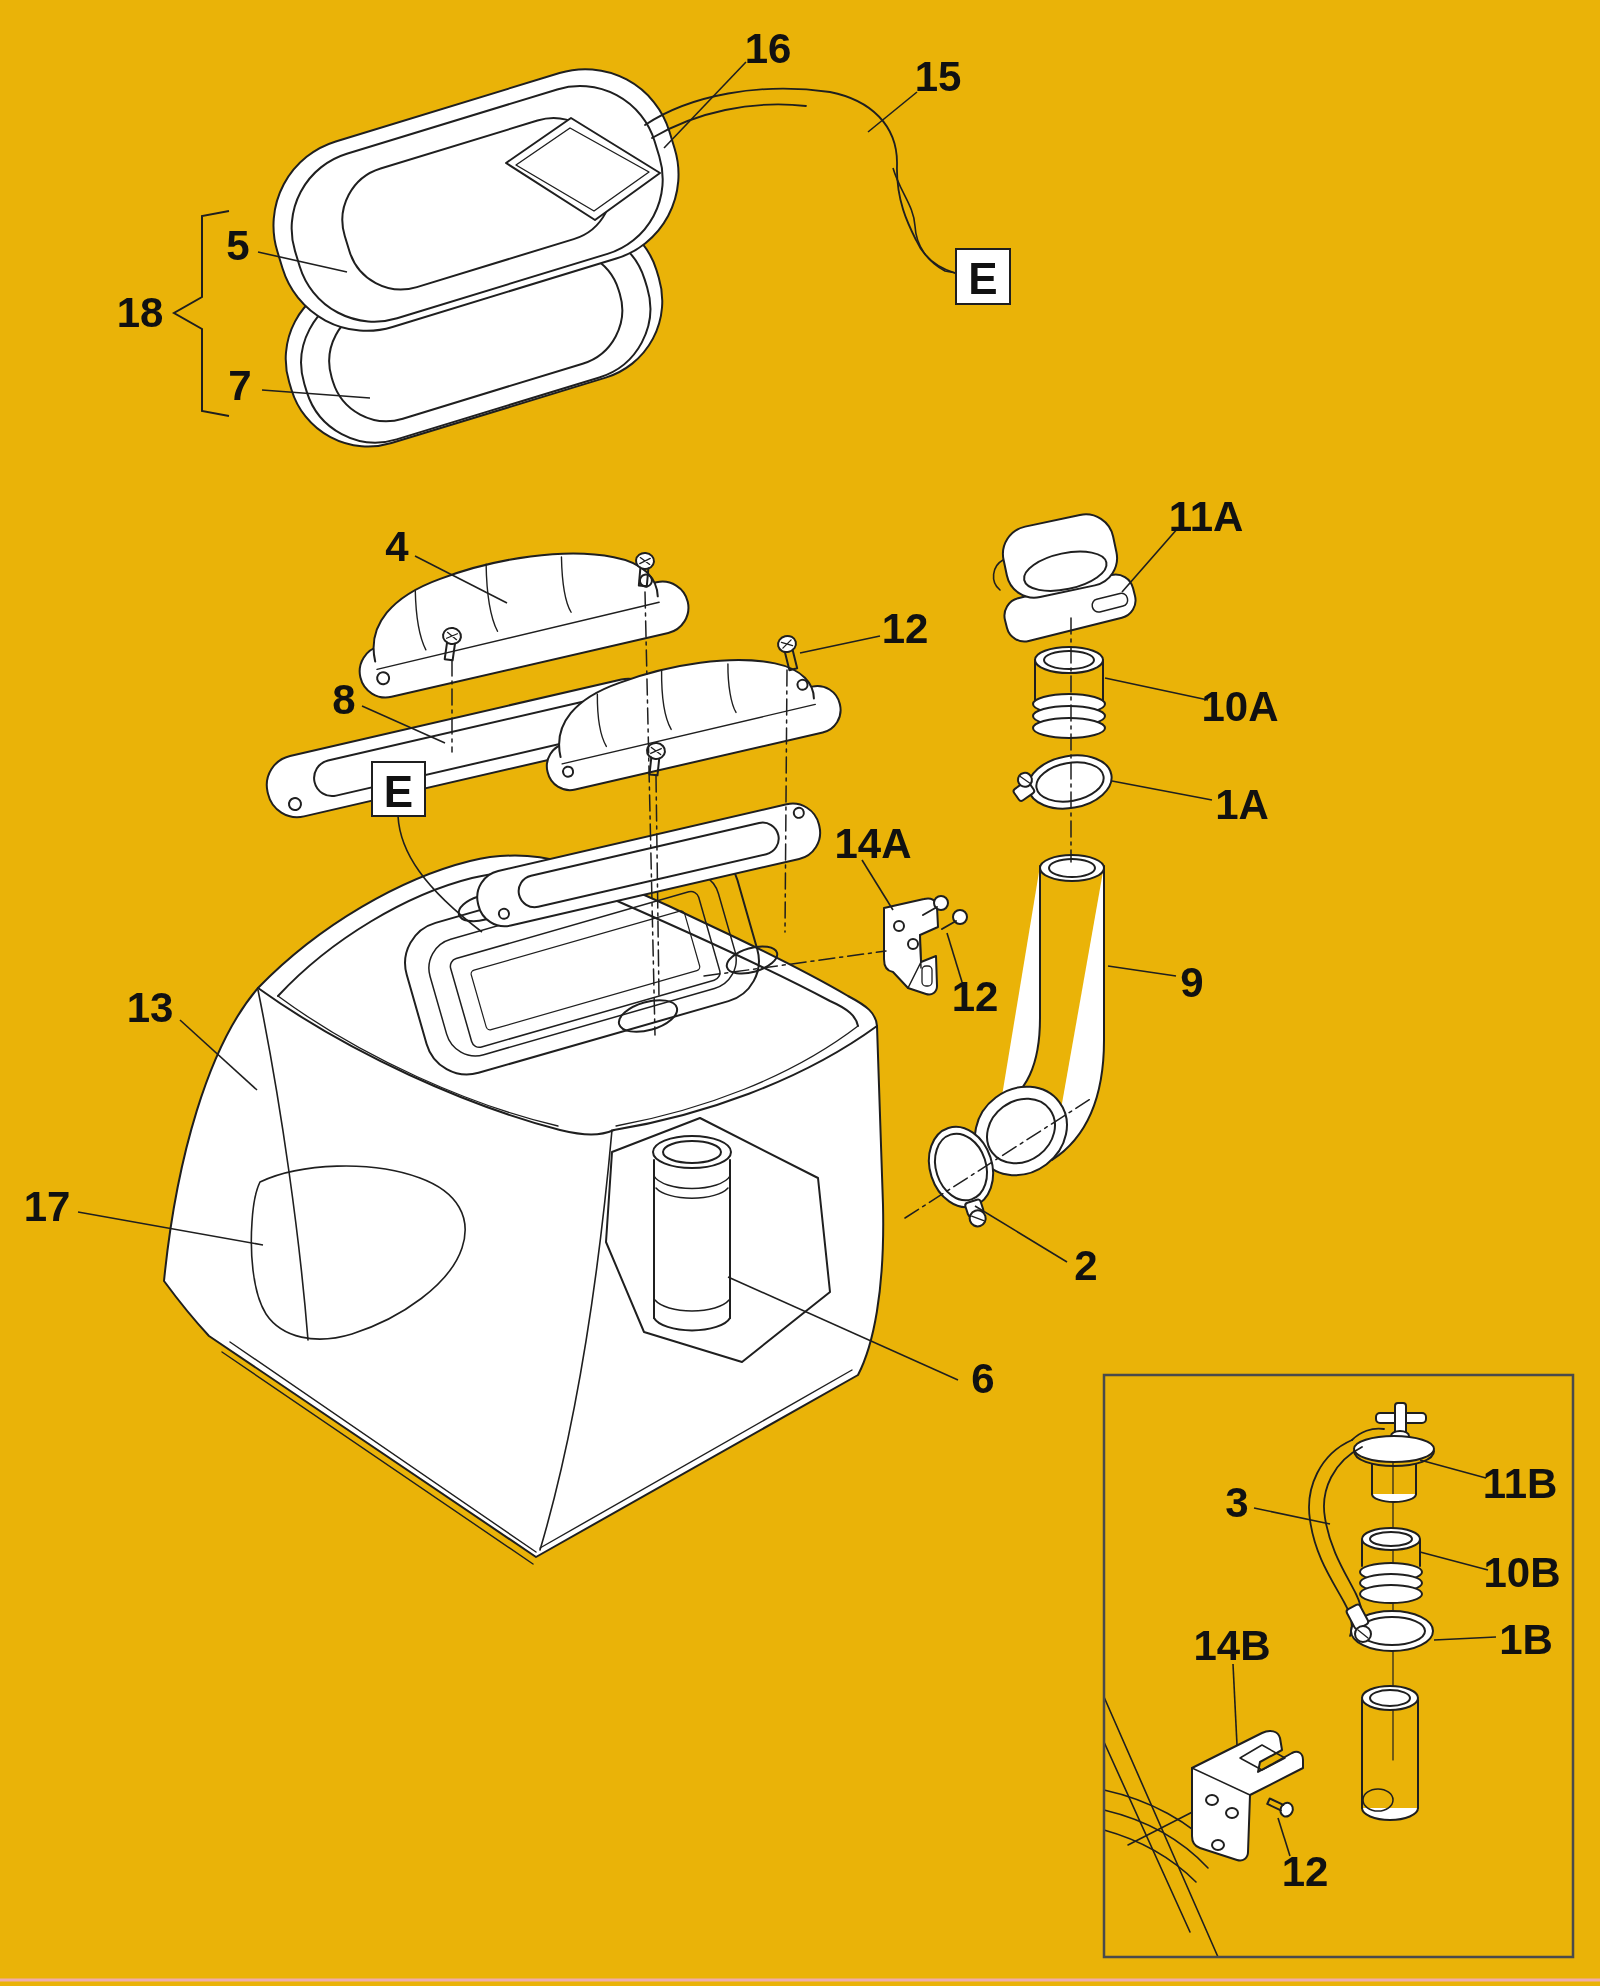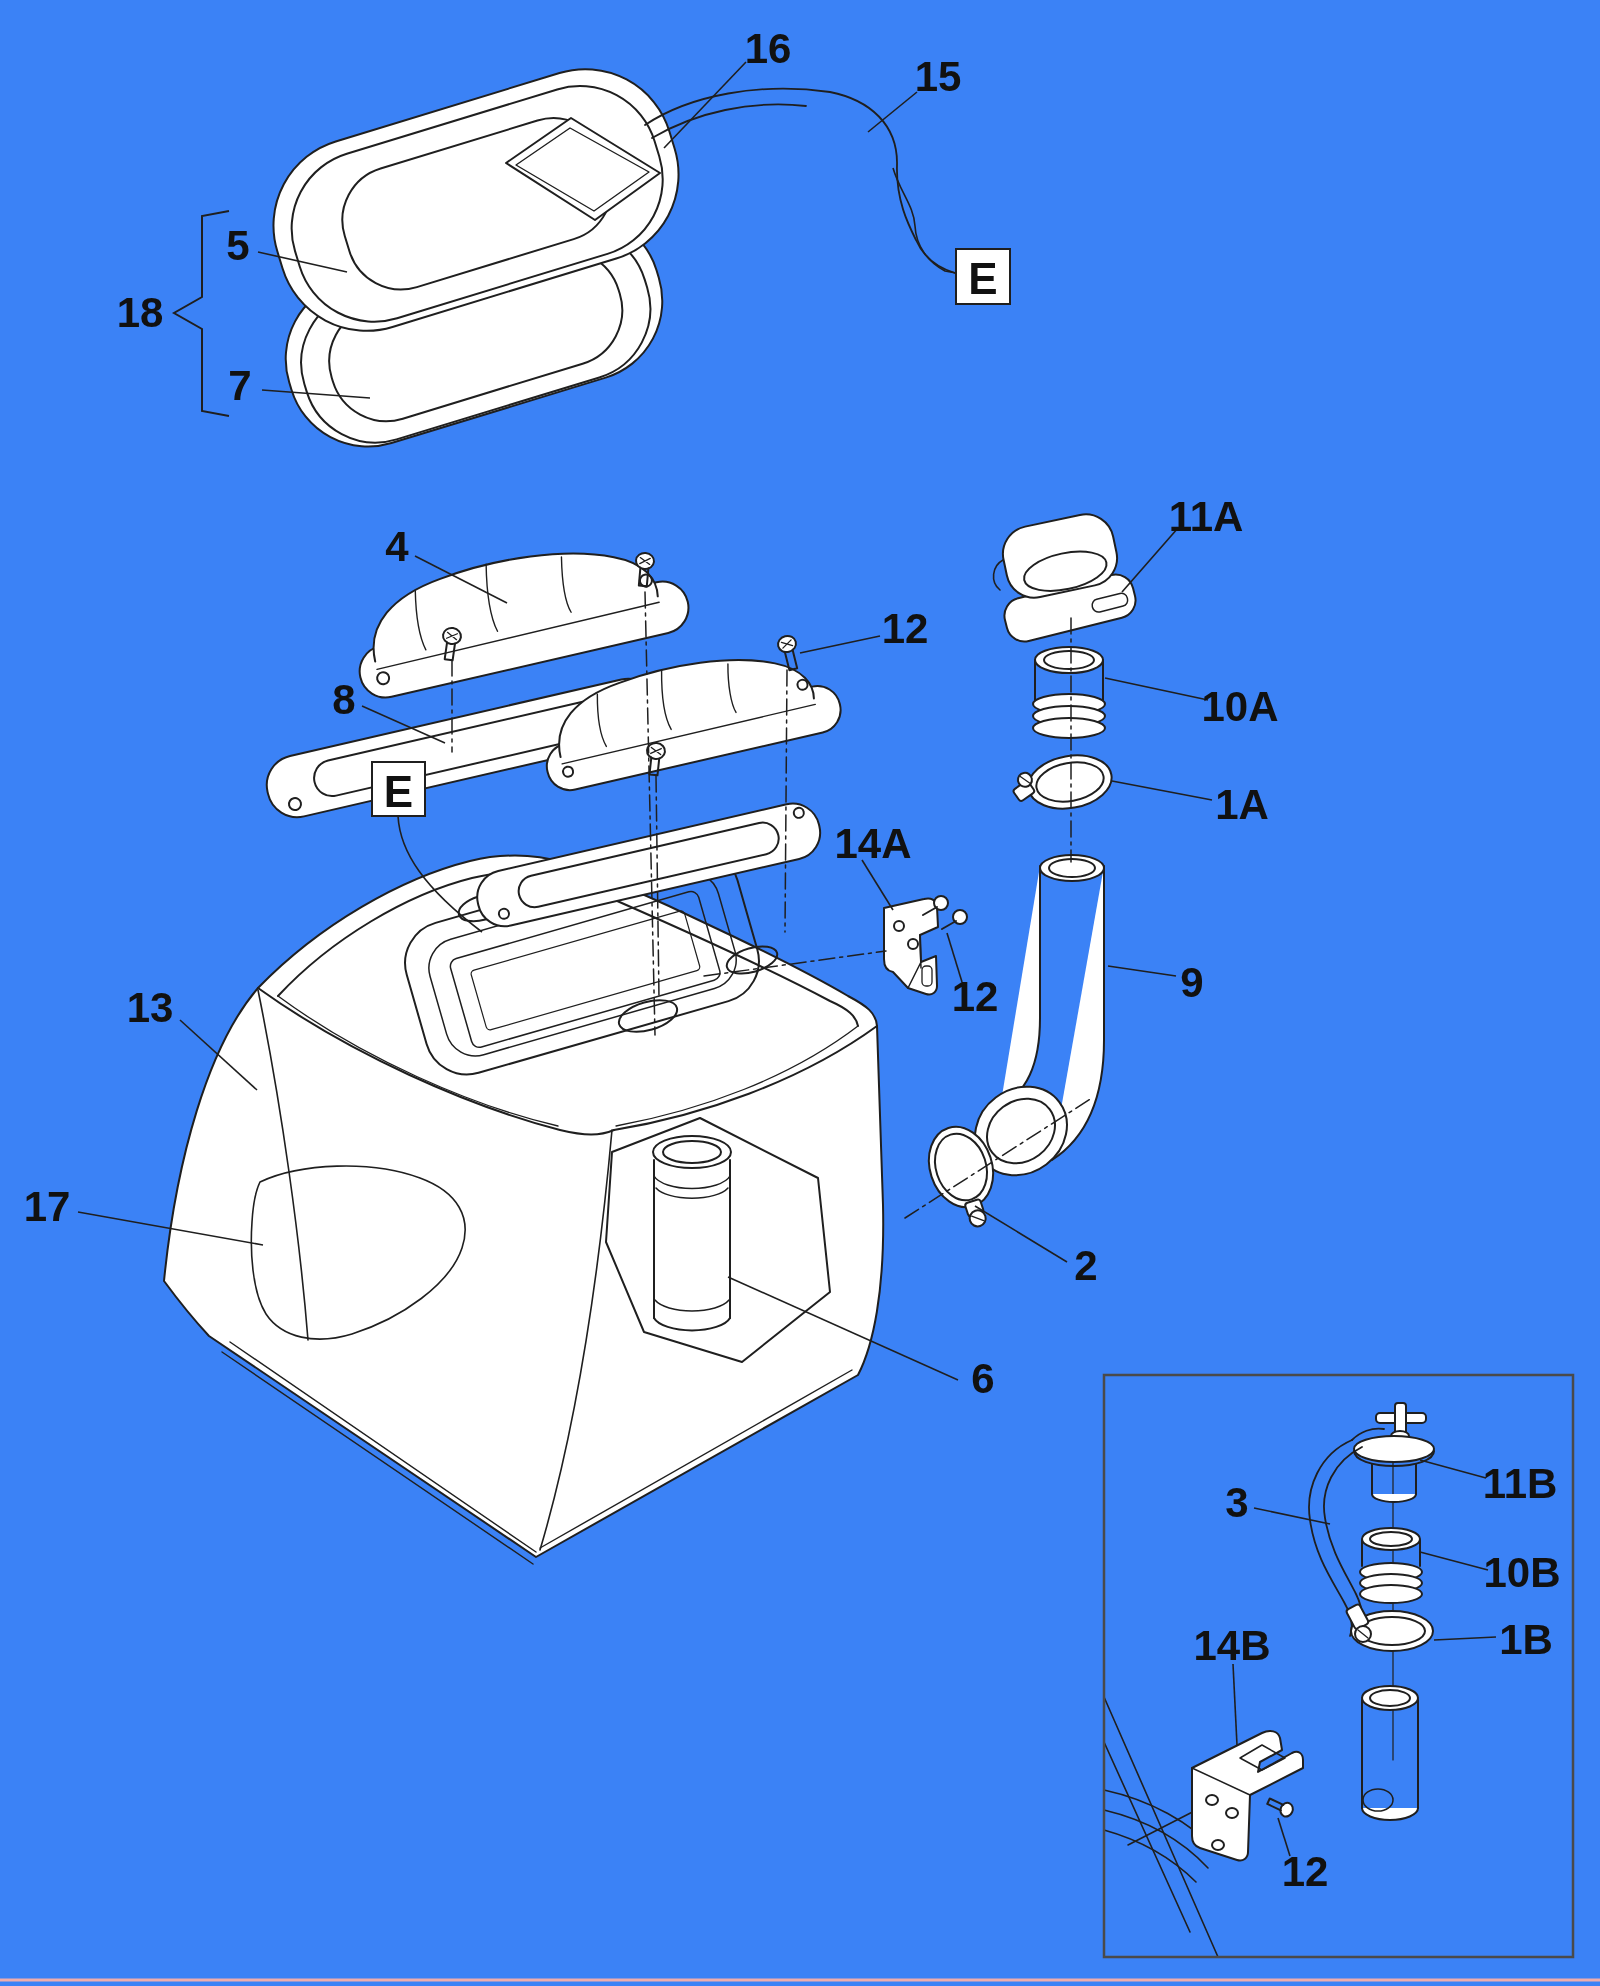--- a/index.html
+++ b/index.html
@@ -1,16 +1,16 @@
 <!DOCTYPE html>
 <html><head>
 <meta charset="utf-8">
 <style>
   html,body{margin:0;padding:0;background:#ffffff;}
-  .page{width:1600px;height:1986px;position:relative;background:#3b82f6;overflow:hidden;}
+  .page{width:1600px;height:1986px;position:relative;background:#eab308;overflow:hidden;}
   svg{display:block;}
   text.callout{font-family:"Liberation Sans",sans-serif;font-weight:700;fill:#111;}
   text.eletter{font-family:"Liberation Sans",sans-serif;font-weight:700;fill:#111;}
 </style>
 </head>
 <body>
 
 <div class="page">
 <svg width="1600" height="1986" viewBox="0 0 1600 1986">
 

